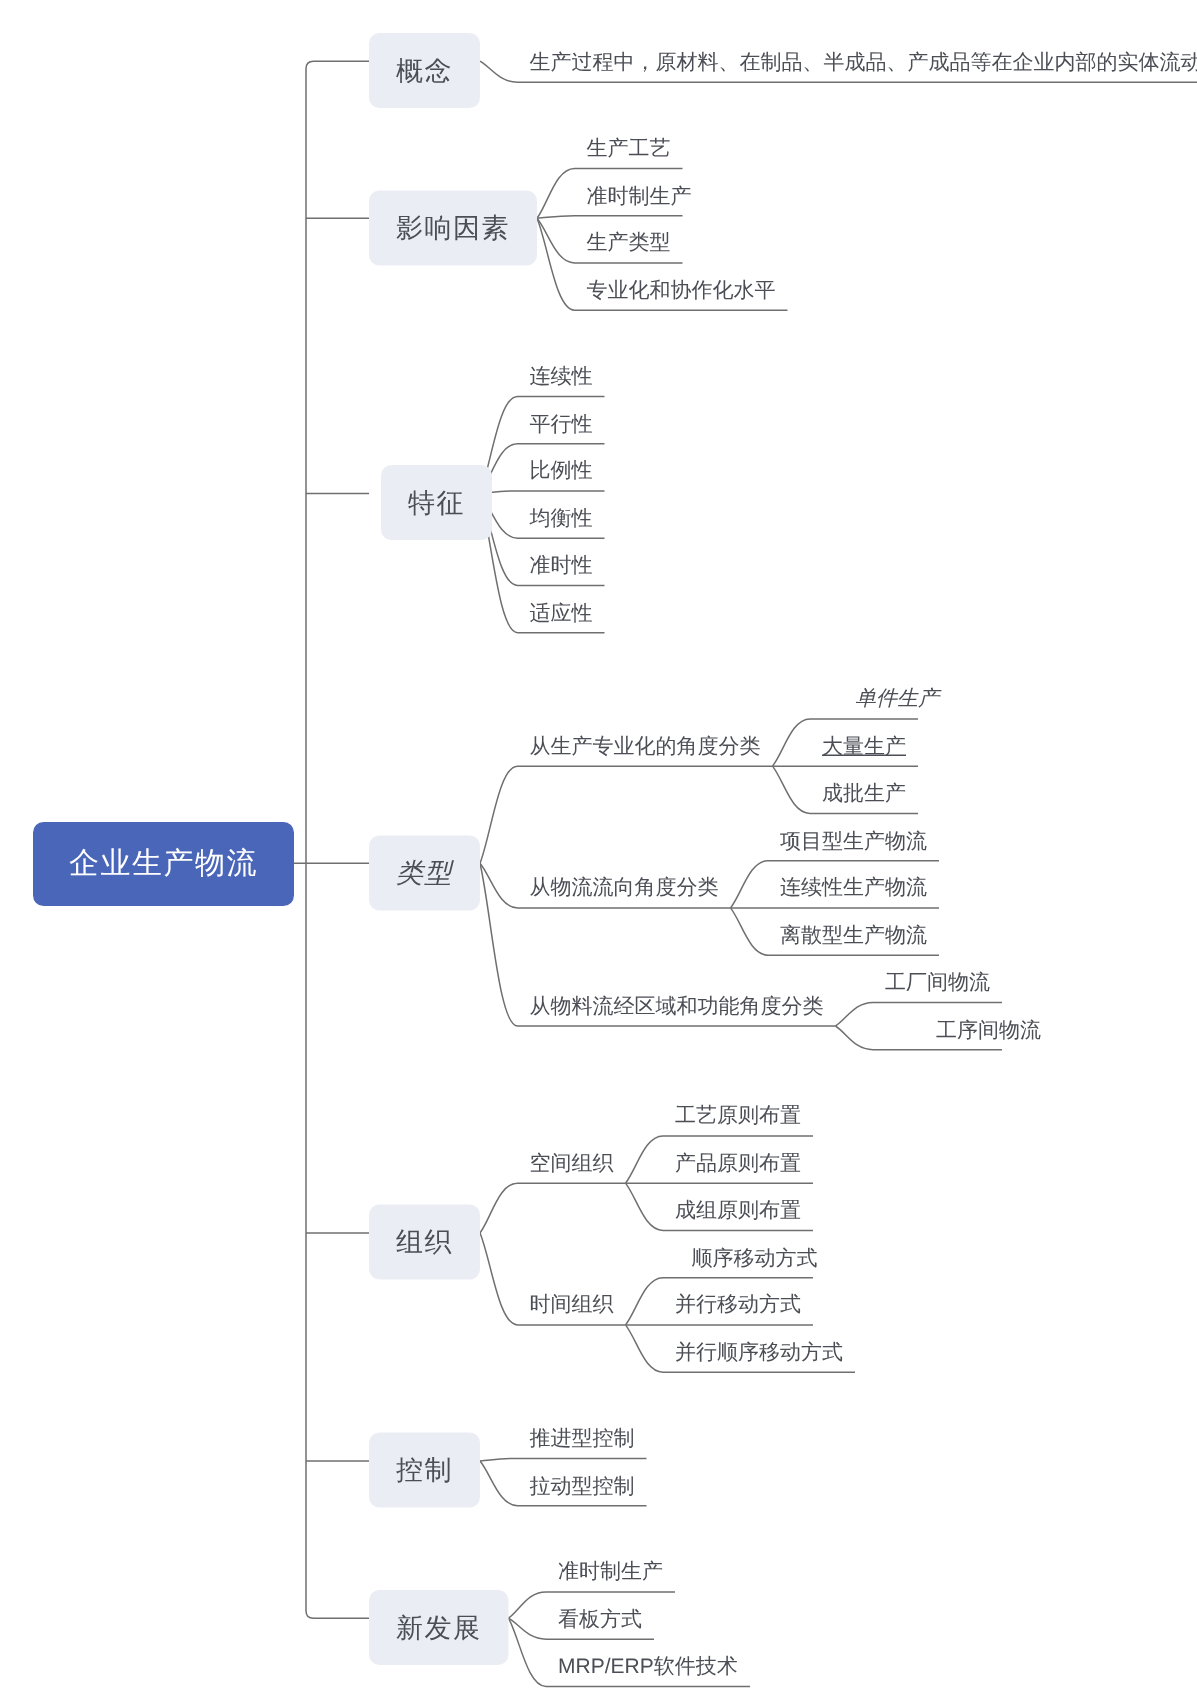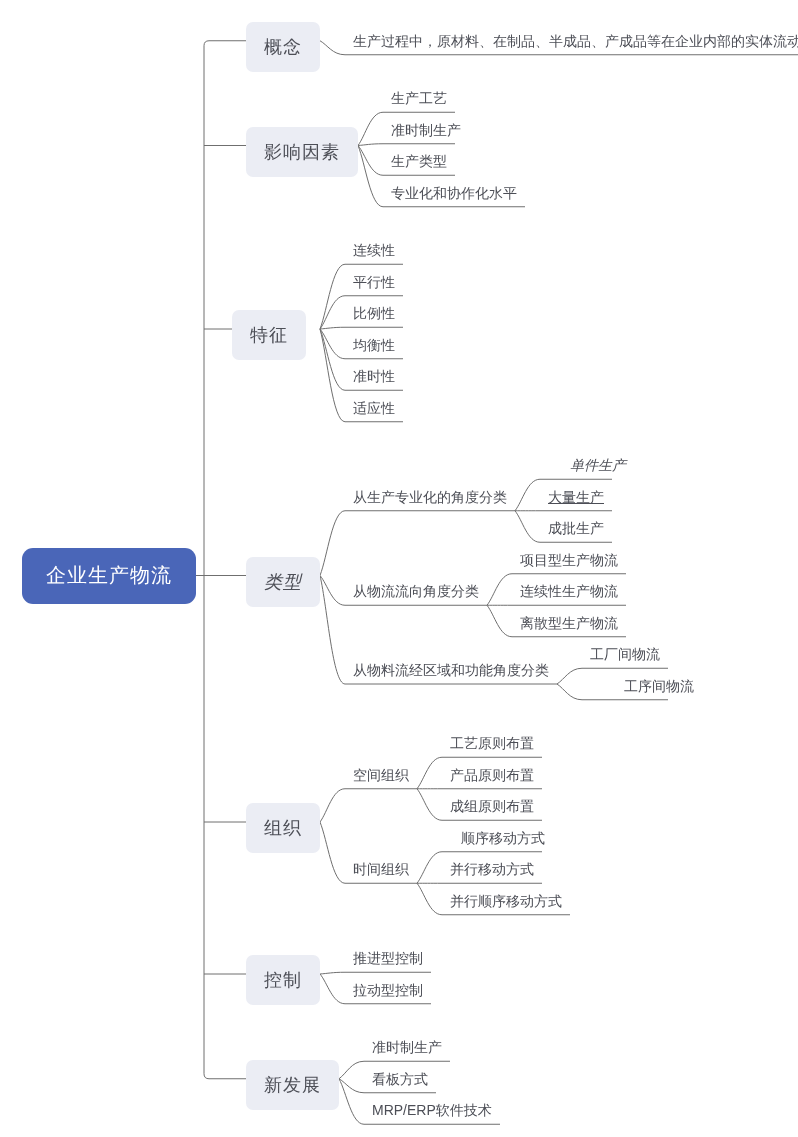--- a/index.html
+++ b/index.html
@@ -61,29 +61,29 @@
       <path d="M 417 883.25 C 424.5 873.8, 429.5 851.75, 442 851.75 H 542"></path>
       <path d="M 417 883.25 C 424.5 883.25, 429.5 883.25, 442 883.25 H 542"></path>
       <path d="M 417 883.25 C 424.5 892.7, 429.5 914.75, 442 914.75 H 570"></path>
       <path d="M 320 974 C 327.5 973.475, 332.5 972.25, 345 972.25 H 431"></path>
       <path d="M 320 974 C 327.5 982.925, 332.5 1003.75, 345 1003.75 H 431"></path>
       <path d="M 339 1078.75 C 346.5 1073.5, 351.5 1061.25, 364 1061.25 H 450"></path>
       <path d="M 339 1078.75 C 346.5 1082.95, 351.5 1092.75, 364 1092.75 H 436"></path>
       <path d="M 339 1078.75 C 346.5 1092.4, 351.5 1124.25, 364 1124.25 H 500"></path>
     </svg>
   <div id="nodes">
-      <div class="node root" style="left: 22px; top: 547.5px; border-radius: 11px;">企业生产物流</div>
+      <div class="node root" style="left: 22px; top: 547.5px;">企业生产物流</div>
       <div class="node branch" style="left: 246px; top: 21.75px;">概念</div>
       <div class="node leaf" style="left: 353px; top: 30.75px;">生产过程中，原材料、在制品、半成品、产成品等在企业内部的实体流动</div>
       <div class="node branch" style="left: 246px; top: 126.5px;">影响因素</div>
       <div class="node leaf" style="left: 391px; top: 88.25px;">生产工艺</div>
       <div class="node leaf" style="left: 391px; top: 119.75px;">准时制生产</div>
       <div class="node leaf" style="left: 391px; top: 151.25px;">生产类型</div>
       <div class="node leaf" style="left: 391px; top: 182.75px;">专业化和协作化水平</div>
-      <div class="node branch" style="left: 232px; top: 310px;">特征</div>
+      <div class="node branch" style="left: 254px; top: 310px;">特征</div>
       <div class="node leaf" style="left: 353px; top: 240.25px;">连续性</div>
       <div class="node leaf" style="left: 353px; top: 271.75px;">平行性</div>
       <div class="node leaf" style="left: 353px; top: 303.25px;">比例性</div>
       <div class="node leaf" style="left: 353px; top: 334.75px;">均衡性</div>
       <div class="node leaf" style="left: 353px; top: 366.25px;">准时性</div>
       <div class="node leaf" style="left: 353px; top: 397.75px;">适应性</div>
       <div class="node branch" style="left: 246px; top: 556.5px; font-style: italic;">类型</div>
       <div class="node leaf" style="left: 353px; top: 486.75px;">从生产专业化的角度分类</div>
       <div class="node leaf" style="left: 570px; top: 455.25px; font-style: italic;">单件生产</div>
       <div class="node leaf" style="left: 548px; top: 486.75px; text-decoration: underline;">大量生产</div>

